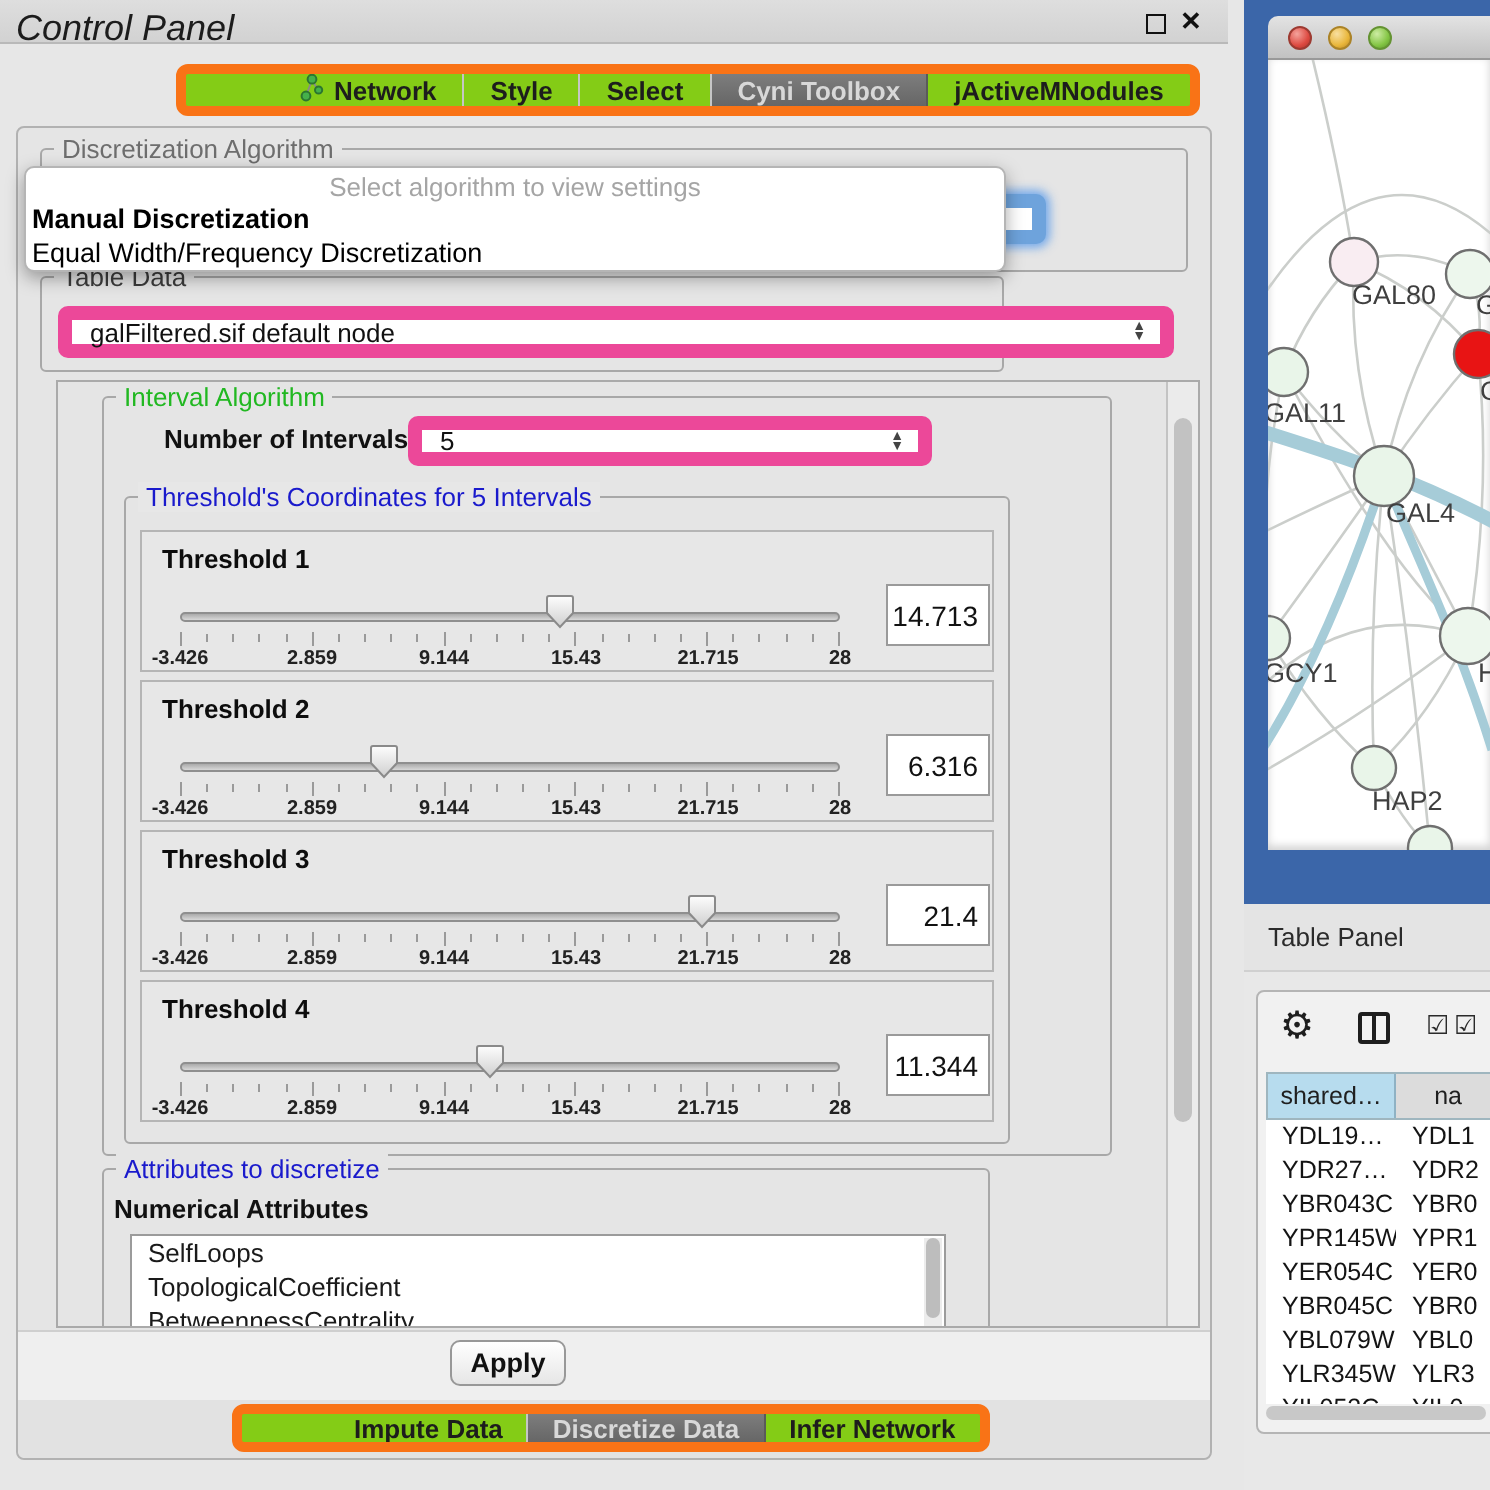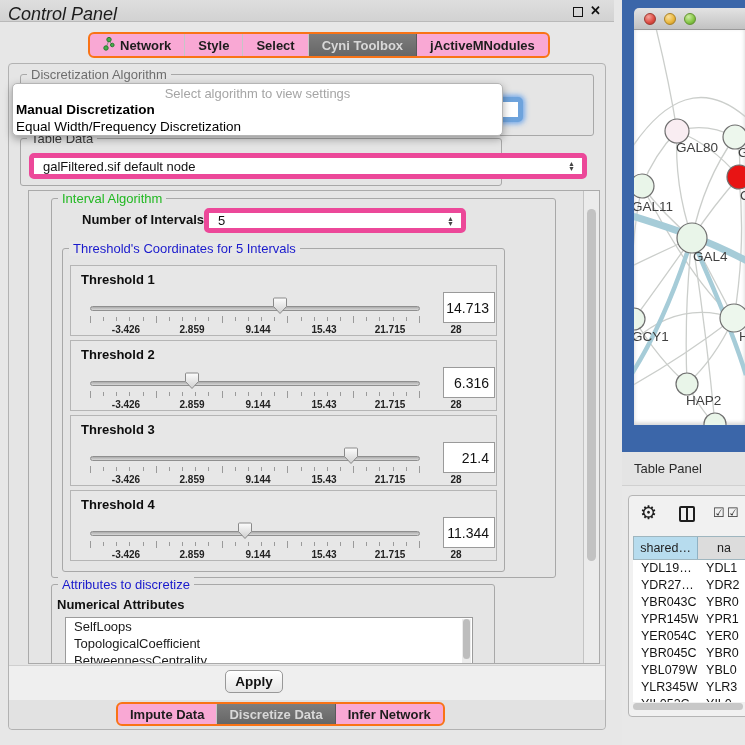--- a/index.html
+++ b/index.html
@@ -8,39 +8,39 @@
   #app { position:relative; width:745px; height:745px; overflow:hidden; background:#e7e7e7; }
   .abs { position:absolute; }
 
   
   #cp-titlebar { left:0; top:0; width:614px; height:22px; background:linear-gradient(#dedede,#d2d2d2); border-bottom:1px solid #b9b9b9; }
   #cp-title { left:8px; top:4px; font-size:18px; color:#1c1c1c;font-style:italic; }
   #float-icon { left:573px; top:7px; width:10px; height:10px; border:1.5px solid #111; background:transparent; }
   #close-icon { left:590px; top:3px; font-size:13px; font-weight:bold; color:#111; }
 
   
-  .seg-bar { display:flex; background:#f9a8d4; border:2px solid #f97316; border-radius:6px; overflow:hidden; }
+  .seg-bar { display:flex; background:#84cc16; border:5px solid #f97316; border-radius:6px; overflow:hidden;padding-left:44px; }
   .seg { display:flex; align-items:center; gap:5px; padding:4px 13px; font-size:13px; font-weight:bold; color:#1d1d1d; border-right:1px solid #c6c6c6; white-space:nowrap; cursor:default; }
   .seg:last-child { border-right:none; }
   .seg.selected { background:linear-gradient(#7d7d7d,#666); color:#d8d8d8; border-right-color:#5a5a5a; }
   #top-tabs { left:88px; top:32px; height:26px; }
   #bottom-tabs { left:116px; top:702px; height:24px;justify-content:center; }
   #bottom-tabs .seg { padding:4px 12px; }
 
   
   #outer-panel { left:8px; top:63px; width:598px; height:667px; background:#e5e5e5; border:1px solid #b2b2b2; border-radius:4px; }
 
   .group { position:absolute; border:1px solid #a8a8a8; border-radius:3px; }
   .group-legend { position:absolute; top:-8px; left:6px; background:#e5e5e5; padding:0 4px; font-size:13px; }
   .legend-dark { color:#3c3c3c; }
   .legend-green { color:#21b821; }
   .legend-blue { color:#1a1acc; }
 
   
-  .combo { position:absolute; background:#fff; border:5px solid #ec4899; border-radius:5px; font-size:13px; color:#111; display:flex; align-items:center; padding-left:9px; }
+  .combo { position:absolute; background:#fff; border:7px solid #ec4899; border-radius:5px; font-size:13px; color:#111; display:flex; align-items:center; padding-left:9px; }
   .combo .stepper { position:absolute; right:7px; top:50%; transform:translateY(-50%); display:flex; flex-direction:column; line-height:5px; font-size:7px; color:#444; }
   .focus-ring { box-shadow:0 0 5px 2px rgba(90,155,235,.8); border-color:#6ea3dc; }
 
   
   #algo-popup { left:12px; top:83px; width:491px; height:53px; background:#fff; border:1px solid #b5b5b5; border-radius:5px; box-shadow:0 3px 9px rgba(0,0,0,.35); z-index:40; padding-top:2px; }
   #algo-hint { text-align:center; font-size:13px; color:#a5a5a5; }
   .algo-opt { font-size:13.5px; color:#000; padding:1px 3px; }
   .algo-opt.bold { font-weight:bold; }
 
   
@@ -54,21 +54,21 @@
   #noi-combo { left:152px; top:9px; width:262px; height:25px; }
   #thr-group { position:absolute; left:10px; top:49px; width:443px; height:324px; }
 
   .thr-panel { position:absolute; left:7px; width:427px; height:71px; border:1px solid #b5b5b5; background:#e7e7e7; }
   .thr-title { position:absolute; left:10px; top:6px; font-size:13px; font-weight:bold; color:#0d0d0d; }
   .thr-track { position:absolute; left:19px; top:40px; width:330px; height:5px; background:linear-gradient(#ababab,#d8d8d8); border:1px solid #8f8f8f; border-radius:3px; }
   .thr-thumb { position:absolute; top:31px; width:16px; height:18px; }
   .thr-ticks { position:absolute; left:19px; top:50px; width:330px; height:7px; display:flex; justify-content:space-between; }
   .thr-ticks i { width:1px; background:#9a9a9a; height:4px; margin-top:1px; }
   .thr-ticks i.major { height:7px; margin-top:0; }
-  .thr-labels { position:absolute; left:19px; top:58px; width:330px; height:10px;margin-left:36px; }
+  .thr-labels { position:absolute; left:19px; top:58px; width:330px; height:10px; }
   .thr-labels span { position:absolute; transform:translateX(-50%); font-size:10px; font-weight:bold; color:#222; white-space:nowrap; }
   .thr-value { position:absolute; left:372px; top:26px; width:52px; height:31px; background:#fff; border:1px solid #9a9a9a; font-size:14px; color:#111; display:flex; align-items:center; justify-content:flex-end; padding-right:5px; }
 
   
   #attr-group { left:22px; top:393px; width:444px; height:92px; }
   #attr-heading { position:absolute; left:5px; top:12px; font-size:13px; font-weight:bold; color:#111; }
   #attr-list { position:absolute; left:13px; top:32px; width:408px; height:58px; background:#fff; border:1px solid #9b9b9b; overflow:hidden; }
   .attr-item { font-size:13px; color:#1a1a1a; padding:1px 8px; }
   #attr-vscroll { position:absolute; right:1px; top:1px; width:9px; height:46px; background:#ececec; }
   #attr-vscroll div { position:absolute; left:1px; top:0; width:7px; height:40px; background:#bdbdbd; border-radius:4px; }

